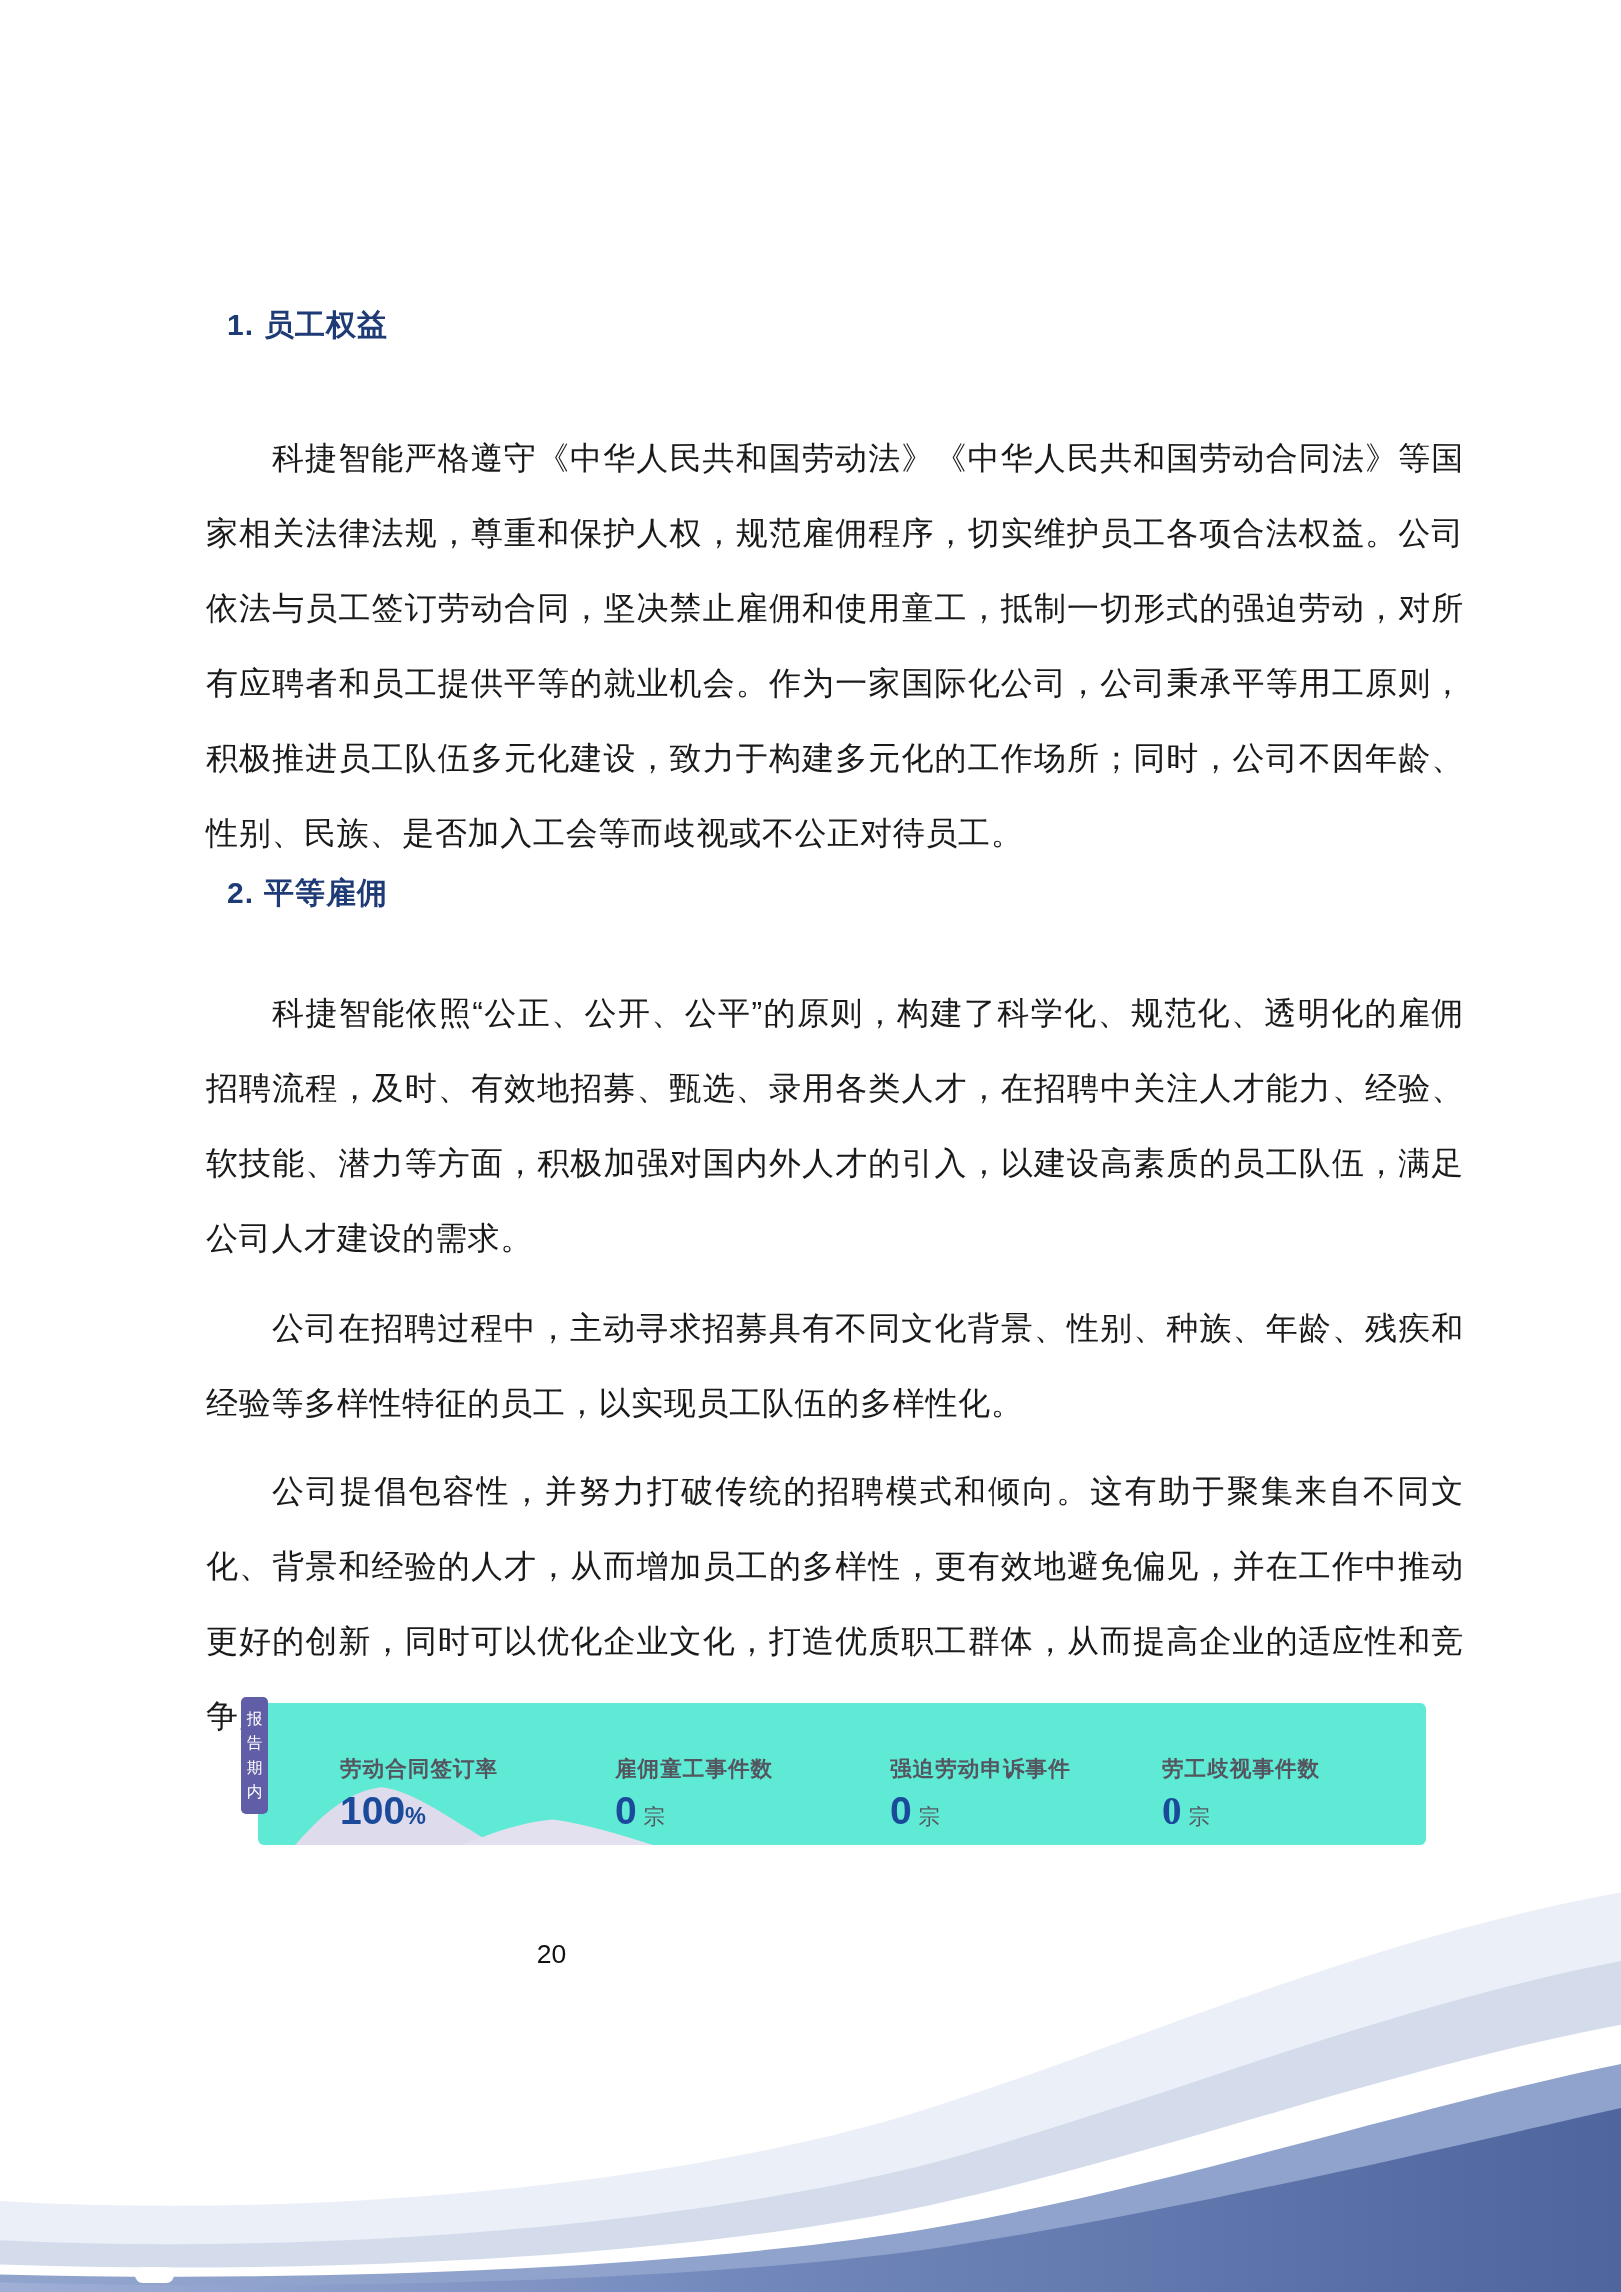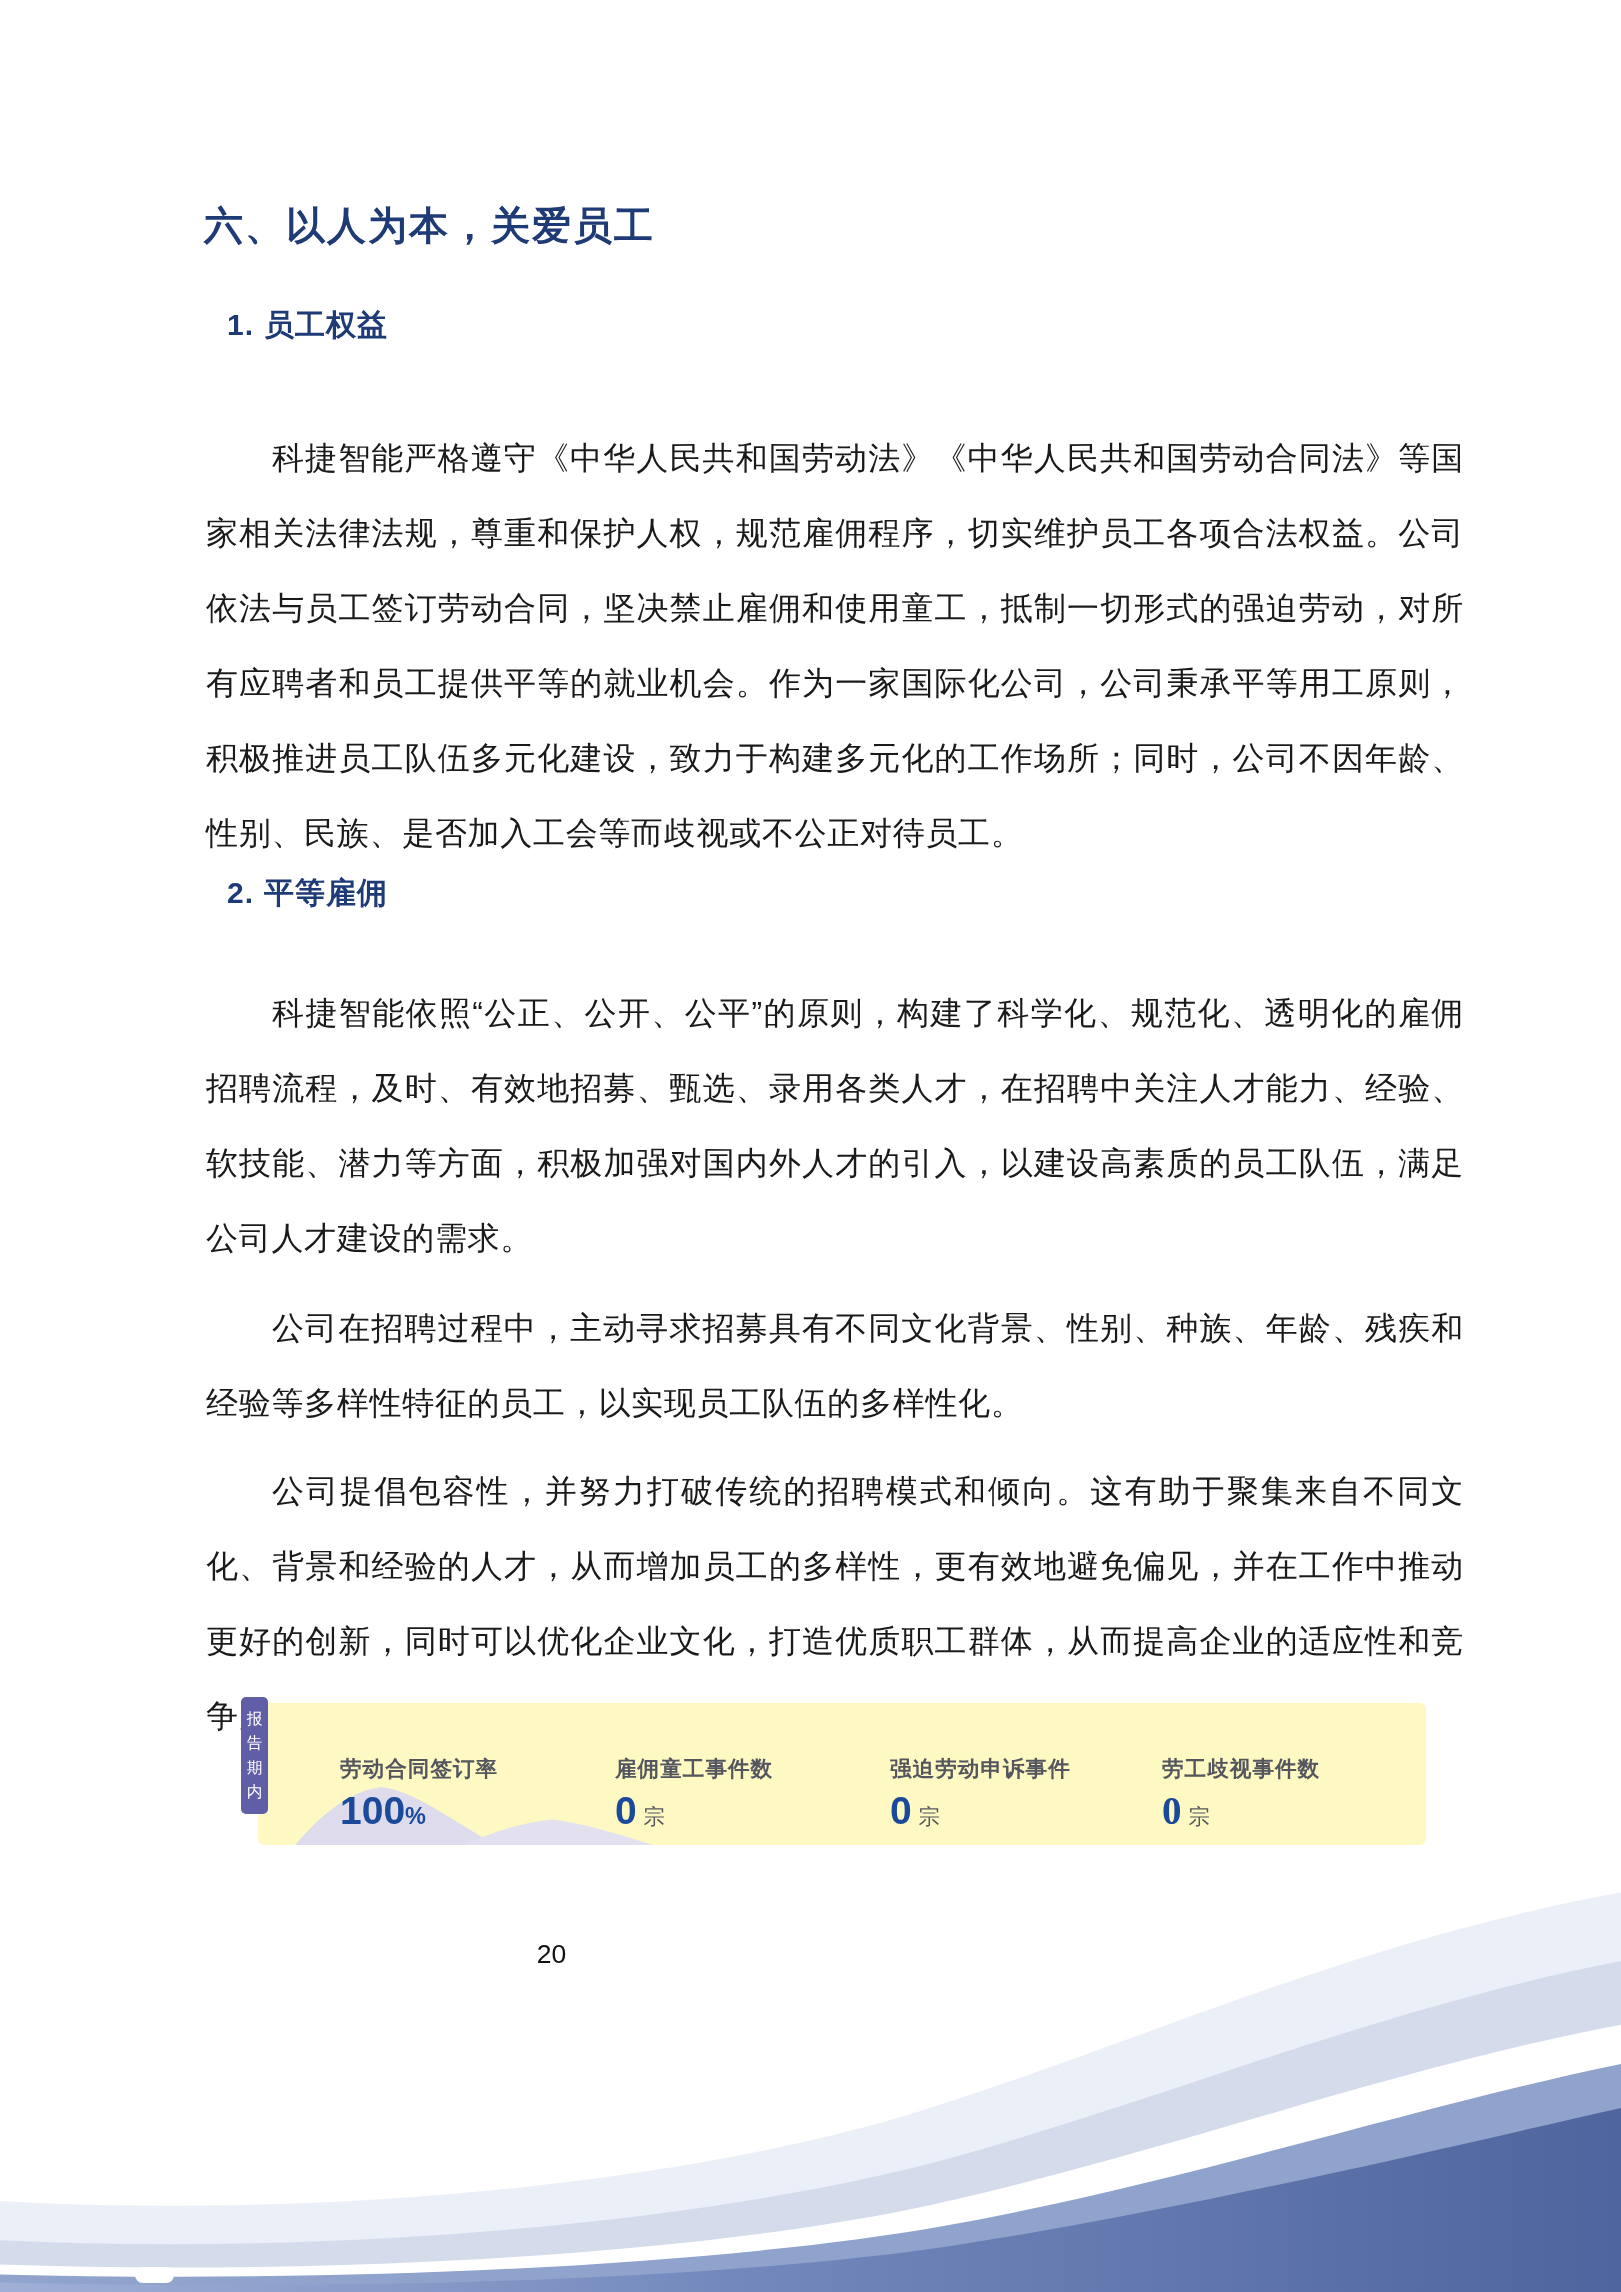--- a/index.html
+++ b/index.html
@@ -32,21 +32,21 @@
   }
   .p1{top:389px;}
   .p2{top:944px;}
   .p3{top:1259px;}
   .p4{top:1422px;}
 
   
   .panel{
     position:absolute;left:258px;top:1703px;
     width:1168px;height:142px;
-    background:#fef9c3;border-radius:5.9px;
+    background:#5eead4;border-radius:5.9px;
   }
   .panel-tab{
     position:absolute;left:241px;top:1697px;
     width:19.6px;height:97px;
     padding:9.8px 3.9px;
     background:#605EA6;border-radius:5px;
     color:#ffffff;font-size:15.7px;line-height:24.5px;
     text-align:center;word-break:break-all;
     z-index:3;
   }
@@ -75,21 +75,20 @@
   .white-pill{
     position:absolute;left:135px;top:2267px;width:39px;height:15.7px;
     border-radius:7.8px;background:#ffffff;z-index:5;
   }
 </style>
 </head>
 <body>
 
 <div class="page">
 
-  <div class="h1">六、以人为本，关爱员工</div>
 
   <div class="h2 h2-1">
     <span class="num">1.</span><span>员工权益</span>
   </div>
 
   <p class="para p1">科捷智能严格遵守《中华人民共和国劳动法》《中华人民共和国劳动合同法》等国家相关法律法规，尊重和保护人权，规范雇佣程序，切实维护员工各项合法权益。公司依法与员工签订劳动合同，坚决禁止雇佣和使用童工，抵制一切形式的强迫劳动，对所有应聘者和员工提供平等的就业机会。作为一家国际化公司，公司秉承平等用工原则，积极推进员工队伍多元化建设，致力于构建多元化的工作场所；同时，公司不因年龄、性别、民族、是否加入工会等而歧视或不公正对待员工。</p>
 
   <div class="h2 h2-2">
     <span class="num">2.</span><span>平等雇佣</span>
   </div>

